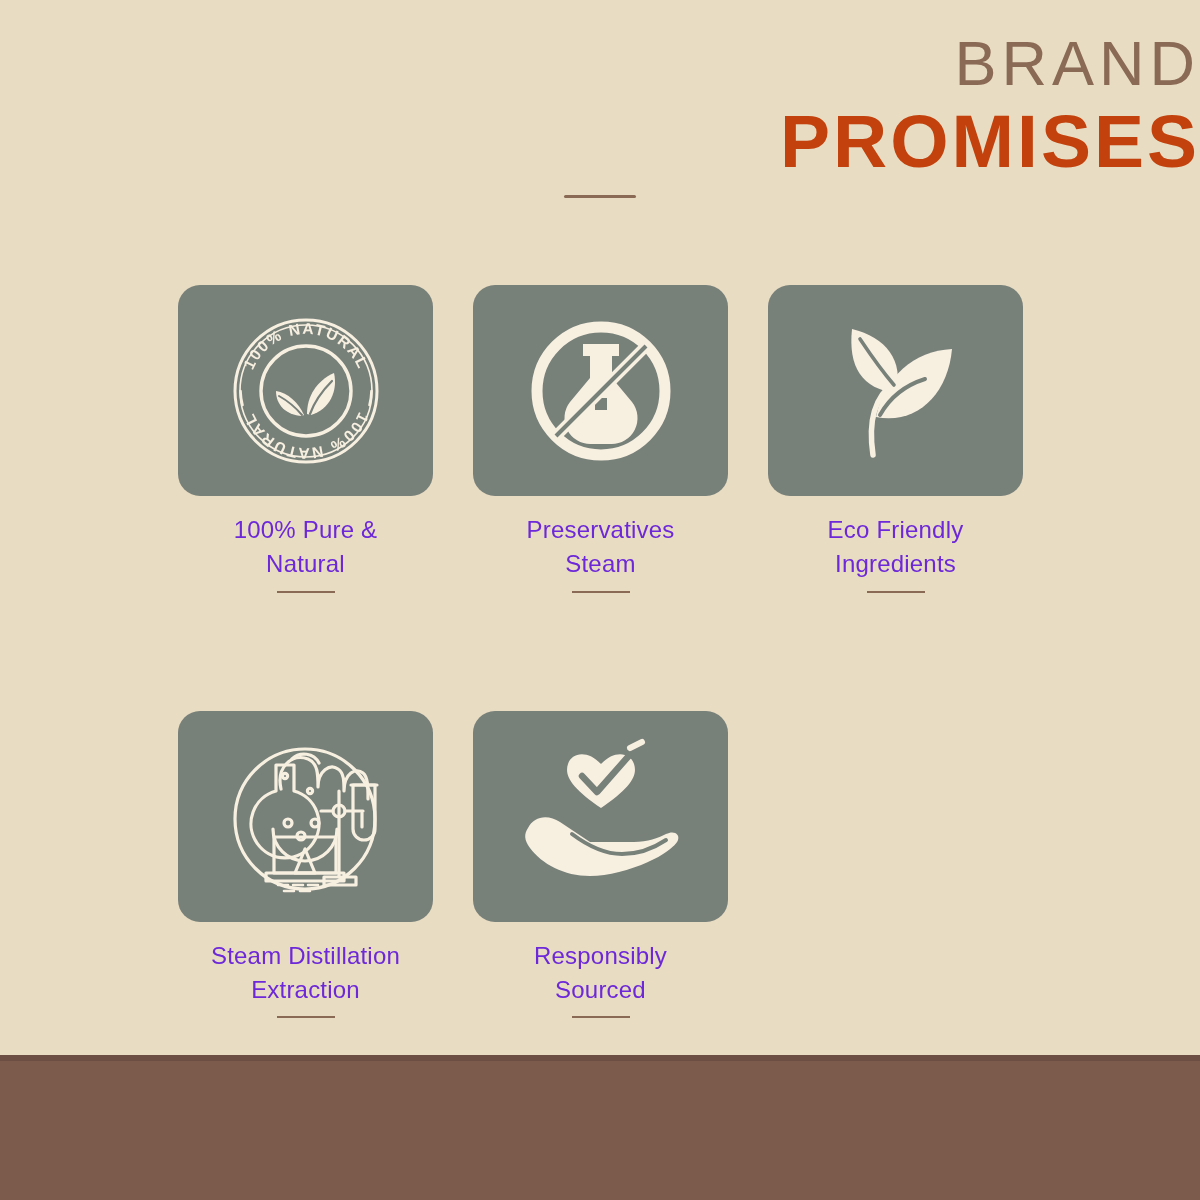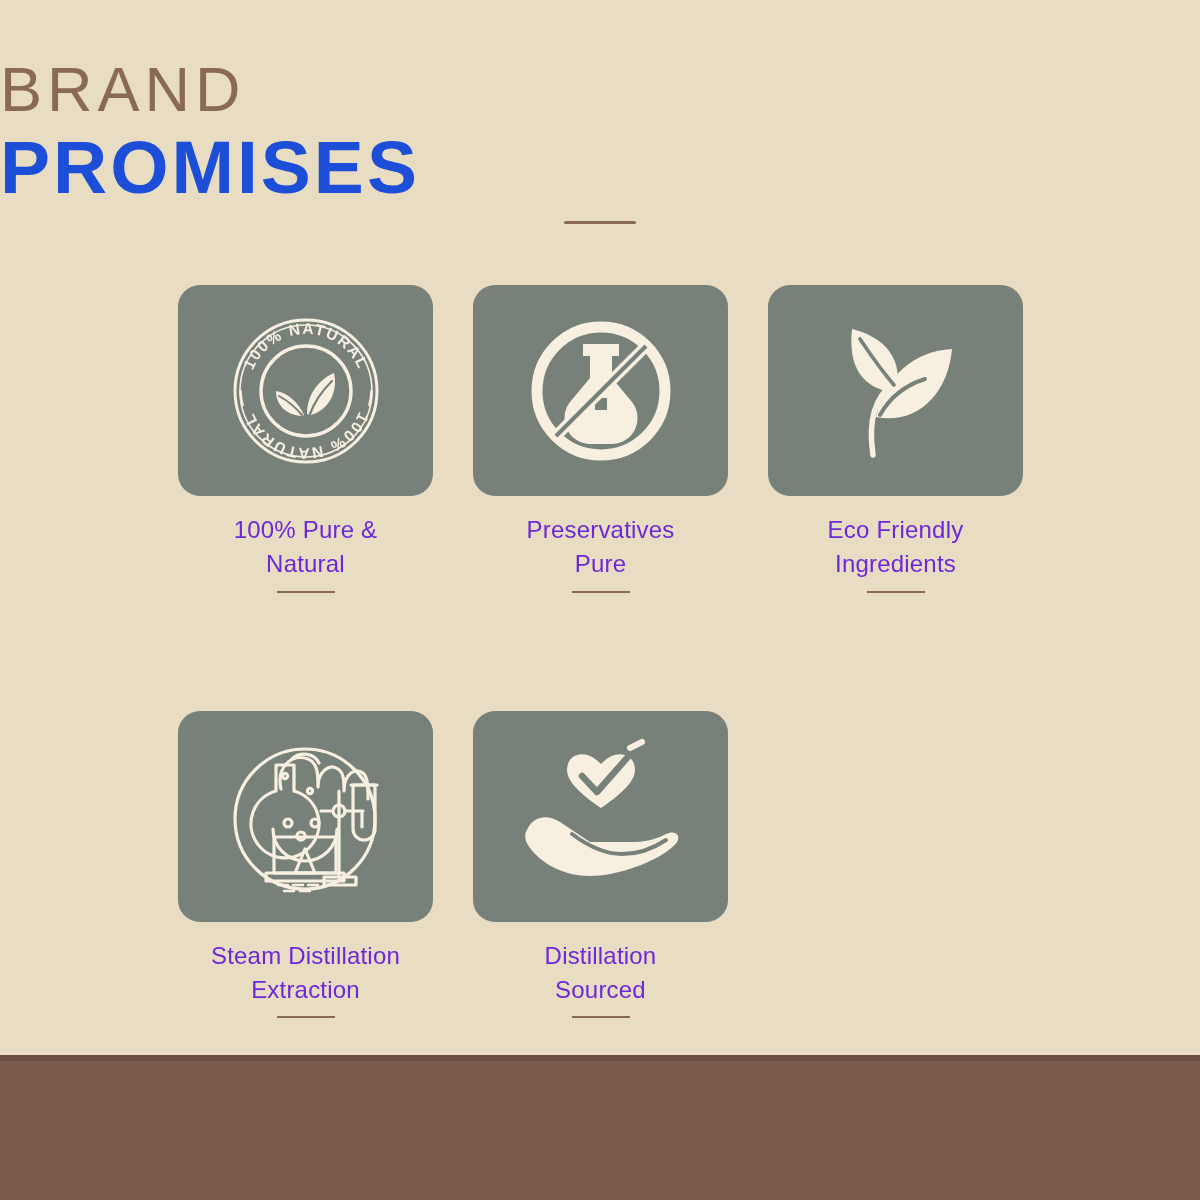--- a/index.html
+++ b/index.html
@@ -18,39 +18,39 @@
     width: 1200px;
     height: 1200px;
     background: #e8dcc2;
     box-sizing: border-box;
   }
 
   
   .header {
     position: absolute;
     left: 0;
-    top: 56px;
-    width: 1200px;
-    text-align: left;
+    top: 30px;
+    width: 1200px;
+    text-align: right;
   }
   .title-line1 {
     font-family: "Liberation Sans", sans-serif;
     font-size: 63px;
     letter-spacing: 5px;
     font-weight: 400;
     color: #8a6a55;
     line-height: 1.05;
     margin: 0;
   }
   .title-line2 {
     font-family: "Liberation Sans", sans-serif;
     font-size: 75px;
     letter-spacing: 3px;
     font-weight: 700;
-    color: #1d4ed8;
+    color: #c2410c;
     line-height: 1.05;
     margin: 6px 0 0 0;
   }
   .title-rule {
     width: 72px;
     height: 3px;
     background: #8a6a55;
     margin: 14px auto 0 auto;
     border-radius: 2px;
   }
@@ -172,21 +172,21 @@
             <path d="M 63 34 h 36 v 12 h -7 v 22 l 20 24 a 26 26 0 0 1 -21 42 h -20 a 26 26 0 0 1 -21 -42 l 20 -24 v -22 h -7 z" fill="#f7f0e1"></path>
             <rect x="75" y="88" width="12" height="12" fill="#78807a"></rect>
           </g>
 
           <circle cx="81" cy="81" r="64" fill="none" stroke="#f7f0e1" stroke-width="11"></circle>
           <line x1="36" y1="126" x2="126" y2="36" stroke="#f7f0e1" stroke-width="11" stroke-linecap="butt"></line>
           <line x1="36" y1="126" x2="126" y2="36" stroke="#78807a" stroke-width="4" stroke-linecap="butt"></line>
         </svg>
       </div>
       <div class="caption">Preservatives
-Pure</div>
+Steam</div>
       <div class="caption-rule"></div>
     </div>
 
 
     <div class="promise">
       <div class="tile">
         <svg width="172" height="172" viewBox="0 0 172 172">
 
           <path d="M 42 24 C 38 62 52 84 86 88 C 94 56 76 32 42 24 Z" fill="#f7f0e1"></path>
 
@@ -256,21 +256,21 @@
           <path d="M 70 40 L 85 56 L 122 14" fill="none" stroke="#78807a" stroke-width="6.5" stroke-linecap="round" stroke-linejoin="round"></path>
           <path d="M 118 12 L 130 6" fill="none" stroke="#f7f0e1" stroke-width="6" stroke-linecap="round"></path>
 
           <path d="M 16 92 C 22 80 36 78 48 86 L 78 106 L 122 106 C 136 106 146 102 154 98
                    C 162 94 168 98 166 104 C 164 110 150 120 136 126
                    C 118 134 96 140 78 140 C 52 140 30 128 18 112 C 12 104 12 98 16 92 Z" fill="#f7f0e1"></path>
           <path d="M 60 98 C 76 110 92 118 110 118 C 126 118 142 112 154 104" fill="none" stroke="#78807a" stroke-width="4" stroke-linecap="round"></path>
           <path d="M 108 104 C 120 104 134 100 144 96" fill="none" stroke="#78807a" stroke-width="3.4" stroke-linecap="round"></path>
         </svg>
       </div>
-      <div class="caption">Distillation
+      <div class="caption">Responsibly
 Sourced</div>
       <div class="caption-rule"></div>
     </div>
 
   </div>
 
   <div class="bottom-bar">
     <div class="bottom-bar-edge"></div>
   </div>
 

